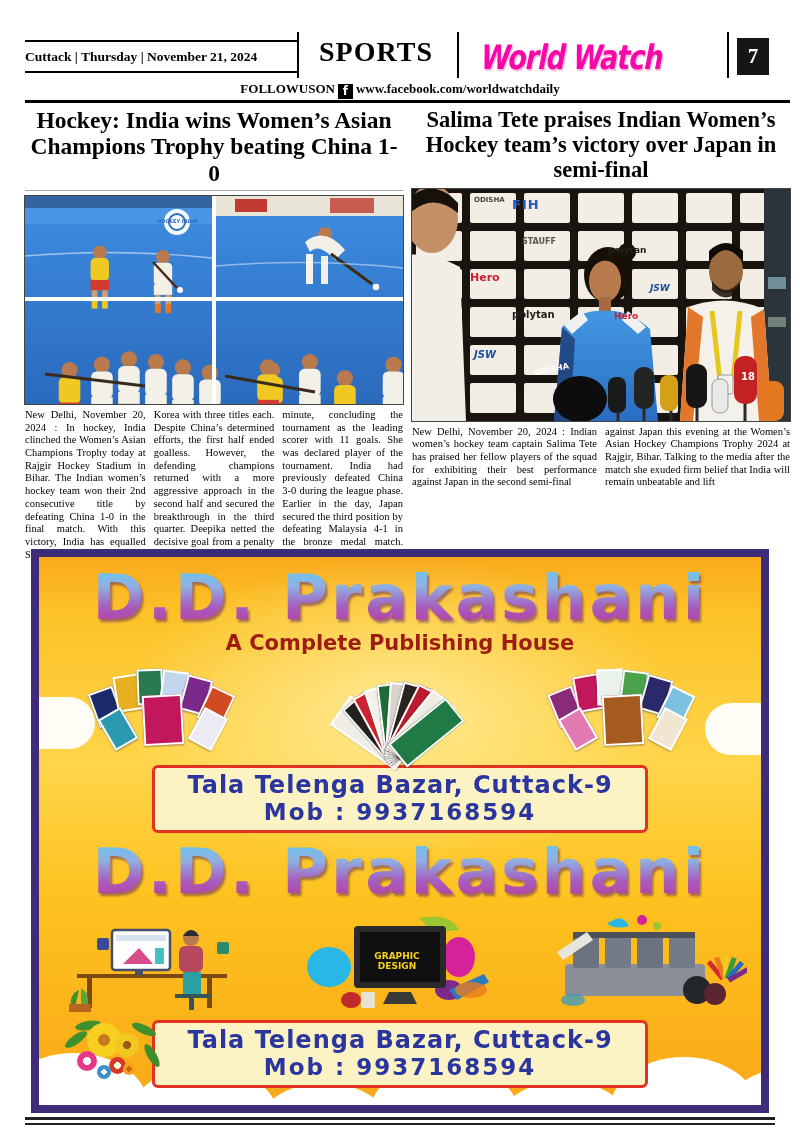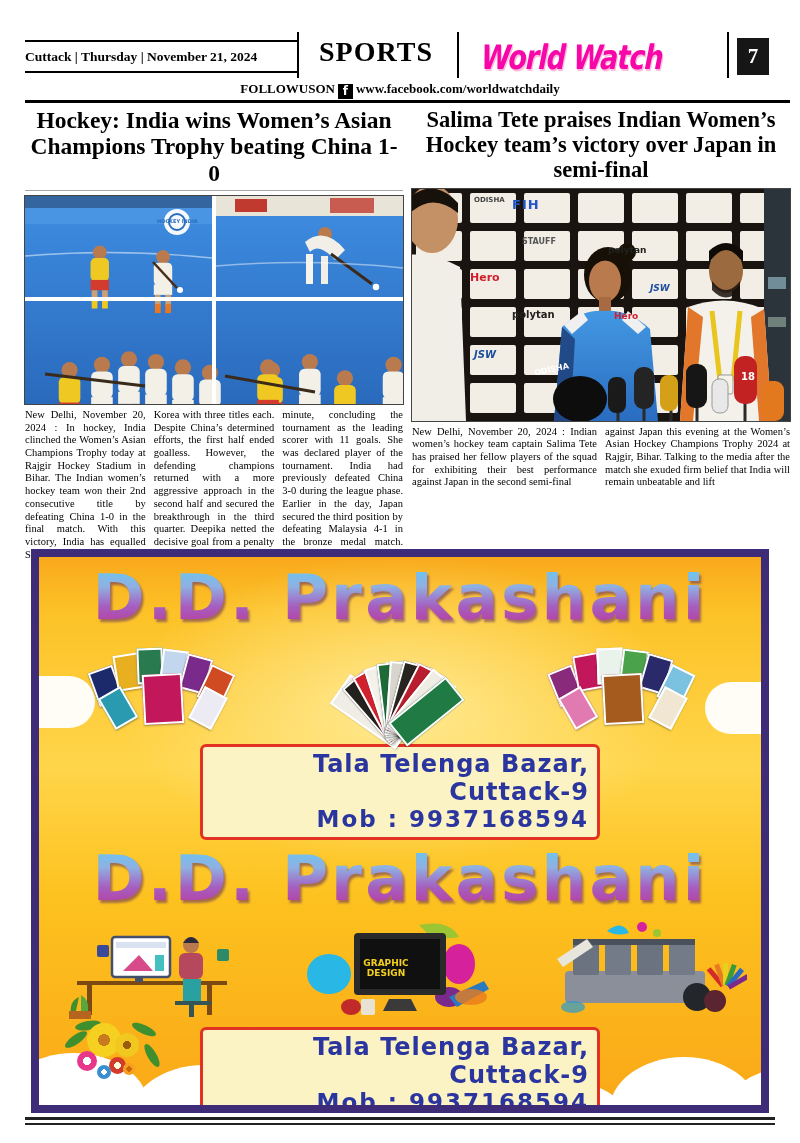--- a/index.html
+++ b/index.html
@@ -53,22 +53,22 @@
     filter:drop-shadow(2px 3px 1px rgba(90,40,100,.55)); margin-top:4px; }
   .ad-tagline { text-align:center; color:#9e1c12; font-weight:bold; font-size:21px; margin-top:-3px; }
   .books { position:relative; height:106px; margin-top:2px; }
   .cluster { position:absolute; width:170px; height:100px; top:2px; }
   .bk { position:absolute; width:26px; height:36px; border:2px solid #fff;
     box-shadow:0 1px 2px rgba(0,0,0,.35); }
   .fan-wrap { position:absolute; left:50%; top:4px; width:0; height:96px; }
   .mag { position:absolute; bottom:0; left:-15px; width:30px; height:74px;
     border:2px solid #fff; transform-origin:50% 96%; box-shadow:0 1px 2px rgba(0,0,0,.3); }
   .cloud-side { position:absolute; background:#fff; border-radius:30px; opacity:.95; }
-  .addr { width:400px; margin:2px auto 0; background:#fbf3c4; border:3px solid #e23222;
-    border-radius:6px; text-align:right; padding:3px 8px 5px; }
+  .addr { width:496px; margin:2px auto 0; background:#fbf3c4; border:3px solid #e23222;
+    border-radius:6px; text-align:center; padding:3px 8px 5px; }
   .addr-l1 { color:#2b35a0; font-weight:bold; font-size:24px; letter-spacing:1px; }
   .addr-l2 { color:#2b35a0; font-weight:bold; font-size:23px; letter-spacing:2px; }
   .illus { position:relative; height:102px; margin-top:4px; }
   .clouds { position:absolute; left:0; right:0; bottom:0; height:60px; }
   .cl { position:absolute; background:#fff; border-radius:50%; }
   .flowers { position:absolute; left:22px; bottom:14px; width:130px; height:74px; z-index:6; }
   .fl { position:absolute; border-radius:50%; }
   .leaf { position:absolute; width:26px; height:9px; background:#3f8f2f; border-radius:50%; }
   .gd-text { position:absolute; width:64px; text-align:center; color:#f5d020;
     font-size:9px; font-weight:bold; line-height:1.1; font-family:"DejaVu Sans",sans-serif; }
@@ -235,20 +235,21 @@
     <div class="cols cols-right" style="">
       <div class="col">New Delhi, November 20, 2024 :  Indian women’s hockey team captain Salima Tete has praised her fellow players of the squad for exhibiting their best performance against Japan in the second semi-final</div>
       <div class="col">against Japan this evening at the Women’s Asian Hockey Champions Trophy 2024 at Rajgir, Bihar. Talking to the media after the match she exuded firm belief that India will remain unbeatable and lift</div>
     </div>
   </div>
 </div>
 
 <div class="ad">
 
   <div class="ad-brand">D.D. Prakashani</div>
+  <div class="ad-tagline">A Complete Publishing House</div>
 
   <div class="books">
     <span class="cloud-side" style="left:-34px;top:40px;width:90px;height:52px;"></span>
     <span class="cloud-side" style="right:-34px;top:46px;width:90px;height:52px;"></span>
     <div class="cluster" style="left:46px">
       <span class="bk" style="left:8px;top:30px;background:#1c2a6b;transform:rotate(-20deg)"></span>
       <span class="bk" style="left:30px;top:16px;background:#e8b020;transform:rotate(-9deg)"></span>
       <span class="bk" style="left:52px;top:10px;background:#2a7a4f;transform:rotate(-2deg)"></span>
       <span class="bk" style="left:76px;top:12px;background:#c2d6ee;transform:rotate(7deg)"></span>
       <span class="bk" style="left:98px;top:18px;background:#7a2a8a;transform:rotate(15deg)"></span>
@@ -319,21 +320,21 @@
       <ellipse cx="160" cy="45" rx="16" ry="20" fill="#d6219c"></ellipse>
       <ellipse cx="150" cy="78" rx="14" ry="10" fill="#7a2a8a"></ellipse>
       <rect x="55" y="14" width="92" height="62" rx="4" fill="#2a2a2a"></rect>
       <rect x="61" y="20" width="80" height="50" fill="#101010"></rect>
       <path d="M90,80 L112,80 L118,92 L84,92 Z" fill="#3a3a3a"></path>
       <ellipse cx="52" cy="88" rx="10" ry="8" fill="#c22a2a"></ellipse>
       <rect x="62" y="80" width="14" height="16" rx="2" fill="#e8e2d2"></rect>
       <path d="M150,78 L185,62 L190,70 L158,88 Z" fill="#2a7abf"></path>
       <ellipse cx="172" cy="78" rx="16" ry="8" fill="#e87b1e" opacity="0.8"></ellipse>
     </svg>
-    <span class="gd-text" style="left:315px;top:40px;">GRAPHIC DESIGN</span>
+    <span class="gd-text" style="left:326px;top:40px;">GRAPHIC DESIGN</span>
 
     <svg width="200" height="100" viewBox="0 0 200 100" style="position:absolute;right:14px;top:0">
       <path d="M60,12 Q75,0 82,14 Q70,18 60,12 Z" fill="#29b7e5"></path>
       <circle cx="95" cy="8" r="5" fill="#d6219c"></circle>
         <circle cx="110" cy="14" r="4" fill="#9bc532"></circle>
       <rect x="18" y="52" width="140" height="32" rx="4" fill="#8a8f99"></rect>
       <rect x="26" y="24" width="26" height="32" rx="2" fill="#6b7280"></rect>
       <rect x="58" y="22" width="26" height="34" rx="2" fill="#747b88"></rect>
       <rect x="90" y="24" width="26" height="32" rx="2" fill="#6b7280"></rect>
       <rect x="122" y="22" width="26" height="34" rx="2" fill="#747b88"></rect>

